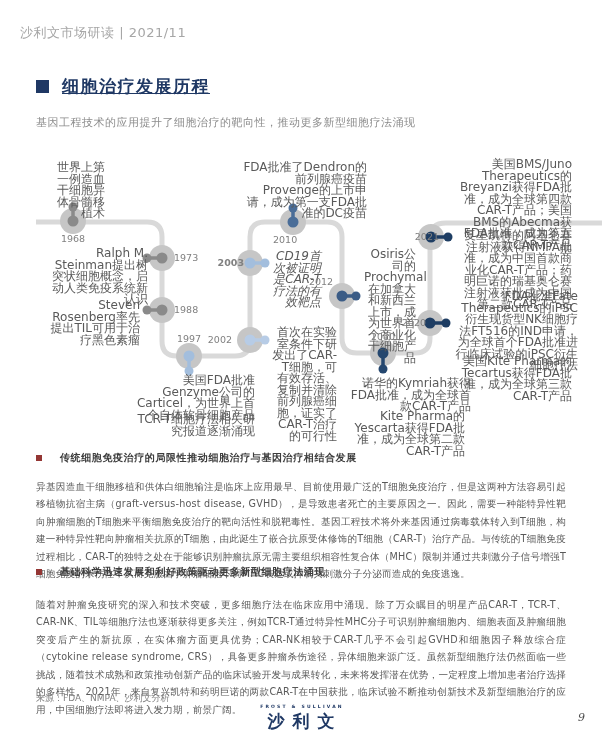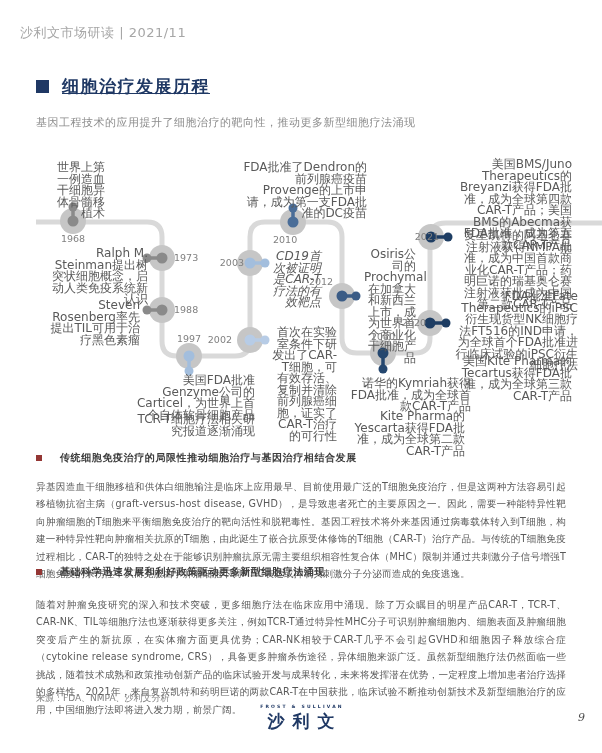--- a/index.html
+++ b/index.html
@@ -114,21 +114,21 @@
       <div class="tl-note" style="left: 51px; top: 162px; width: 54px;">世界上第一例造血干细胞异体骨髓移植术</div>
       <div class="tl-year" style="left: 174px; top: 252px; width: 36px; text-align: left;">1973</div>
       <div class="tl-note" style="left: 46px; top: 248px; width: 102px;">Ralph M. Steinman提出树突状细胞概念，启动人类免疫系统新认识</div>
       <div class="tl-year" style="left: 174px; top: 304px; width: 36px; text-align: left;">1988</div>
       <div class="tl-note" style="left: 46px; top: 300px; width: 94px;">Steven Rosenberg率先提出TIL可用于治疗黑色素瘤</div>
       <div class="tl-year" style="left: 169px; top: 333px; width: 40px; text-align: center;">1997</div>
       <div class="tl-note" style="left: 133px; top: 375px; width: 122px;">美国FDA批准Genzyme公司的Carticel，为世界上首个自体软骨细胞产品</div>
       <div class="tl-note" style="left: 133px; top: 414px; width: 122px;">TCR-T细胞疗法相关研究报道逐渐涌现</div>
       <div class="tl-year" style="left: 194px; top: 334px; width: 38px; text-align: right;">2002</div>
       <div class="tl-note" style="left: 271px; top: 327px; width: 66px;">首次在实验室条件下研发出了CAR-T细胞，可有效存活、复制并清除前列腺癌细胞，证实了CAR-T治疗的可行性</div>
-      <div class="tl-year" style="left: 206px; top: 257px; width: 38px; text-align: right;">2003</div>
+      <div class="tl-year" style="left: 206px; top: 257px; width: 38px; text-align: right; font-weight: bold;">2003</div>
       <div class="tl-note" style="left: 271px; top: 251px; width: 50px; font-style: italic;">CD19首次被证明是CAR-T疗法的有效靶点</div>
       <div class="tl-year" style="left: 273px; top: 234px; width: 40px; text-align: left;">2010</div>
       <div class="tl-note" style="left: 239px; top: 162px; width: 128px;">FDA批准了Dendron的前列腺癌疫苗Provenge的上市申请，成为第一支FDA批准的DC疫苗</div>
       <div class="tl-year" style="left: 304px; top: 276px; width: 34px; text-align: center;">2012</div>
       <div class="tl-note" style="left: 364px; top: 249px; width: 52px;">Osiris公司的Prochymal在加拿大和新西兰上市，成为世界首个商业化干细胞产品</div>
       <div class="tl-year" style="left: 363px; top: 331px; width: 40px; text-align: center;">2010</div>
       <div class="tl-note" style="left: 345px; top: 378px; width: 126px;">诺华的Kymriah获得FDA批准，成为全球首款CAR-T产品</div>
       <div class="tl-note" style="left: 345px; top: 411px; width: 120px;">Kite Pharma的Yescarta获得FDA批准，成为全球第二款CAR-T产品</div>
       <div class="tl-year" style="left: 394px; top: 317px; width: 32px; text-align: right;">2020</div>
       <div class="tl-note" style="left: 454px; top: 291px; width: 124px;">FDA批准Fate Therapeutics的iPSC衍生现货型NK细胞疗法FT516的IND申请，为全球首个FDA批准进行临床试验的iPSC衍生细胞疗法</div>

